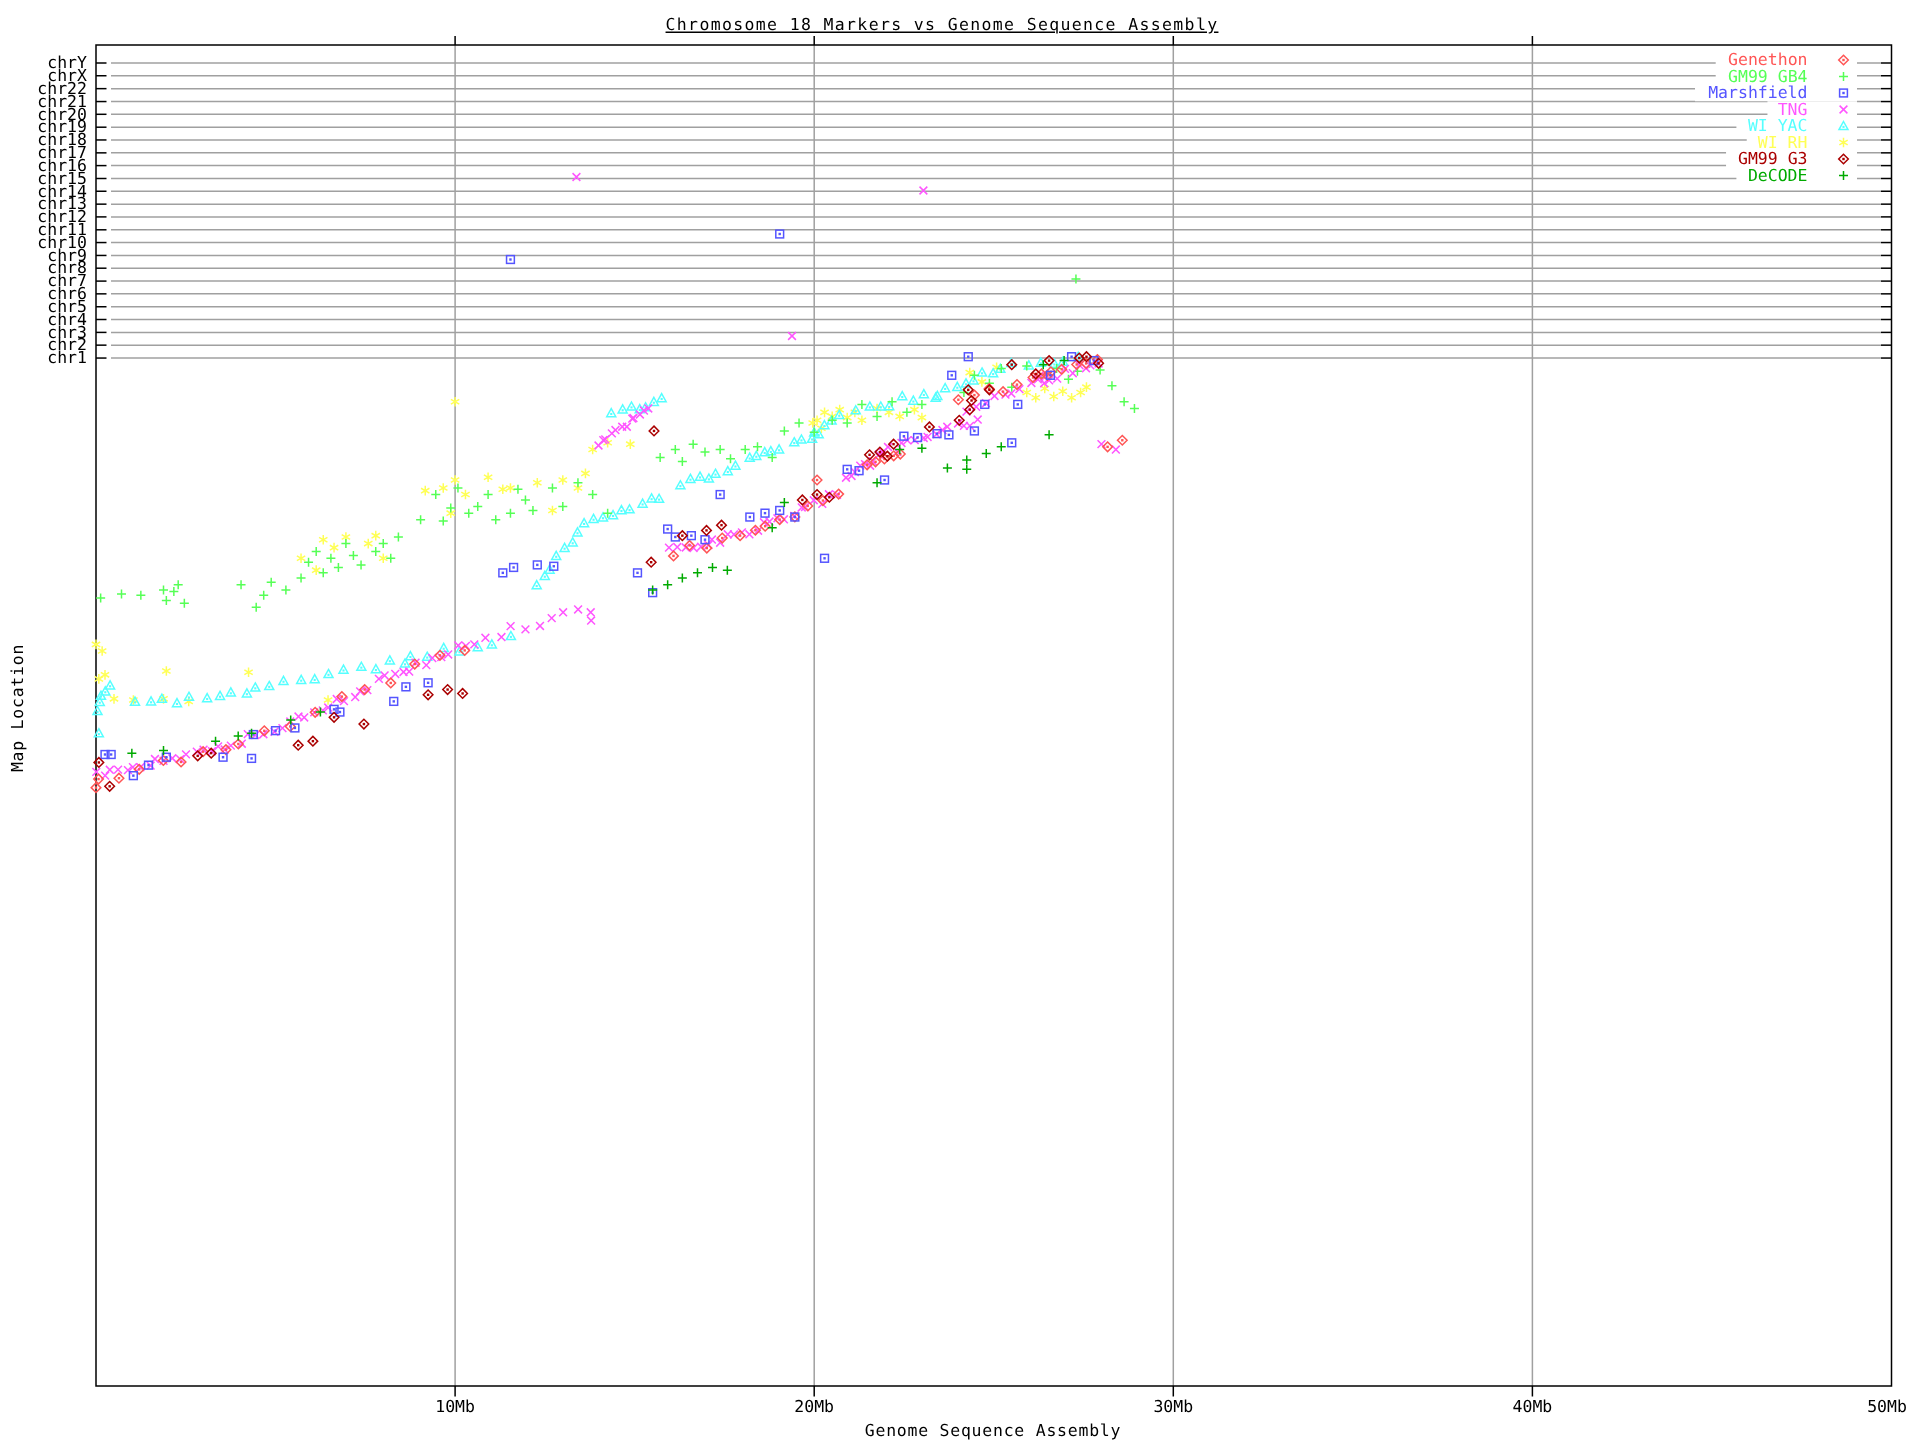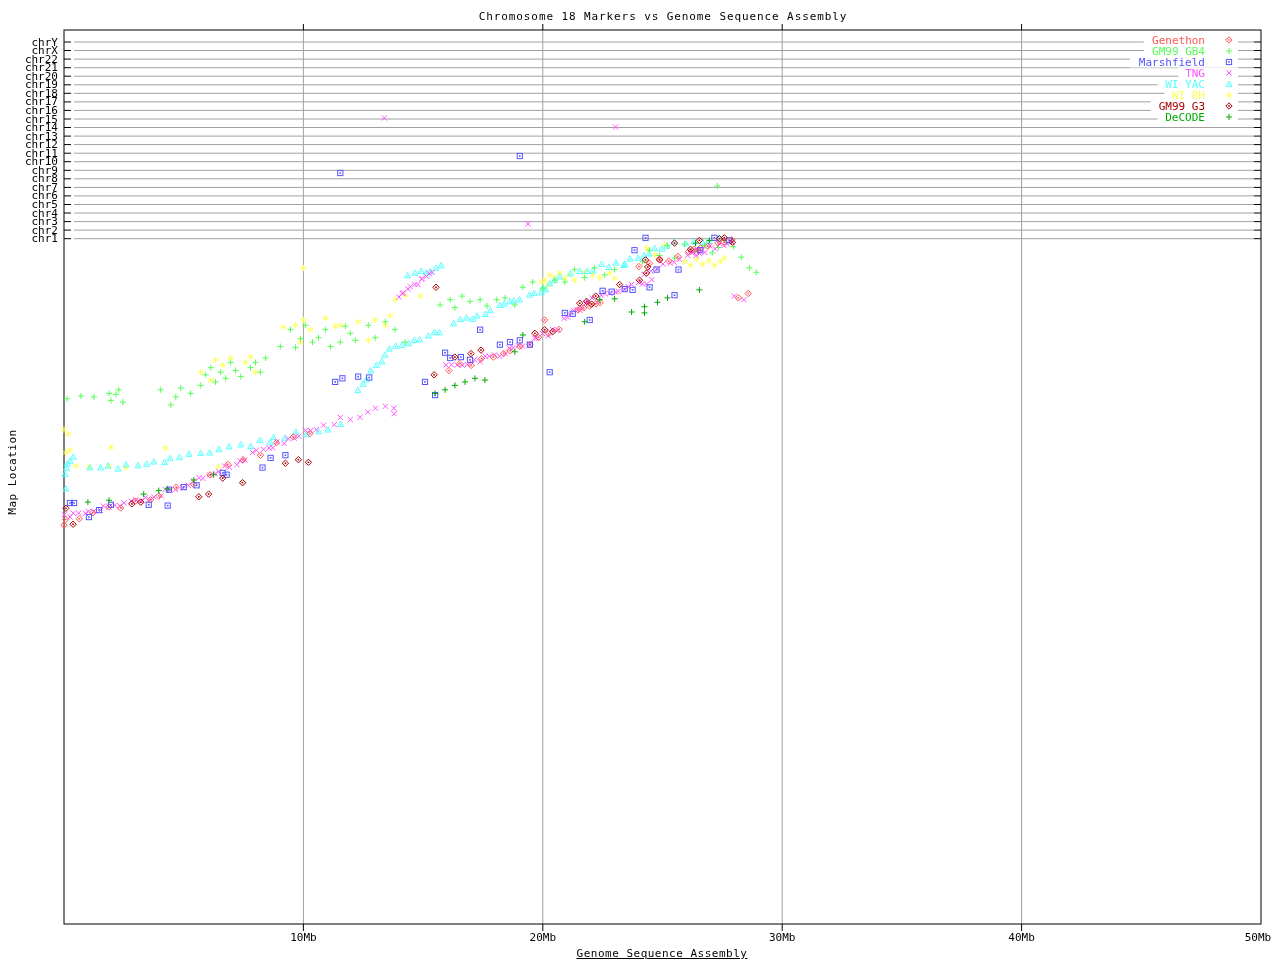--- a/index.html
+++ b/index.html
@@ -1,21 +1,21 @@
 <!DOCTYPE html>
 <html><head>
 <meta charset="utf-8">
 <style>
   html,body{margin:0;padding:0;background:#fff;}
   body{width:1280px;height:960px;position:relative;overflow:hidden;
        font-family:"DejaVu Sans Mono","Liberation Mono",monospace;color:#000;}
   #plot-svg{position:absolute;left:0;top:0;}
   .lbl{position:absolute;font-size:11px;letter-spacing:0.5px;white-space:nowrap;}
-  #title{left:663px;top:10px;transform:translateX(-50%);letter-spacing:0.9px;}
-  #xlabel{left:662px;top:947px;transform:translateX(-50%);text-decoration:underline;}
+  #title{left:628px;top:10px;transform:translateX(-50%);letter-spacing:0.9px;text-decoration:underline;}
+  #xlabel{left:662px;top:947px;transform:translateX(-50%);}
   #ylabel{left:12px;top:472px;transform:translate(-50%,-50%) rotate(-90deg);}
   text{font-family:"DejaVu Sans Mono","Liberation Mono",monospace;font-size:11px;fill:#000;}
 </style>
 </head>
 <body>
 
 <div id="title" class="lbl">Chromosome 18 Markers vs Genome Sequence Assembly</div>
 <div id="ylabel" class="lbl">Map Location</div>
 <div id="xlabel" class="lbl">Genome Sequence Assembly</div>
 

